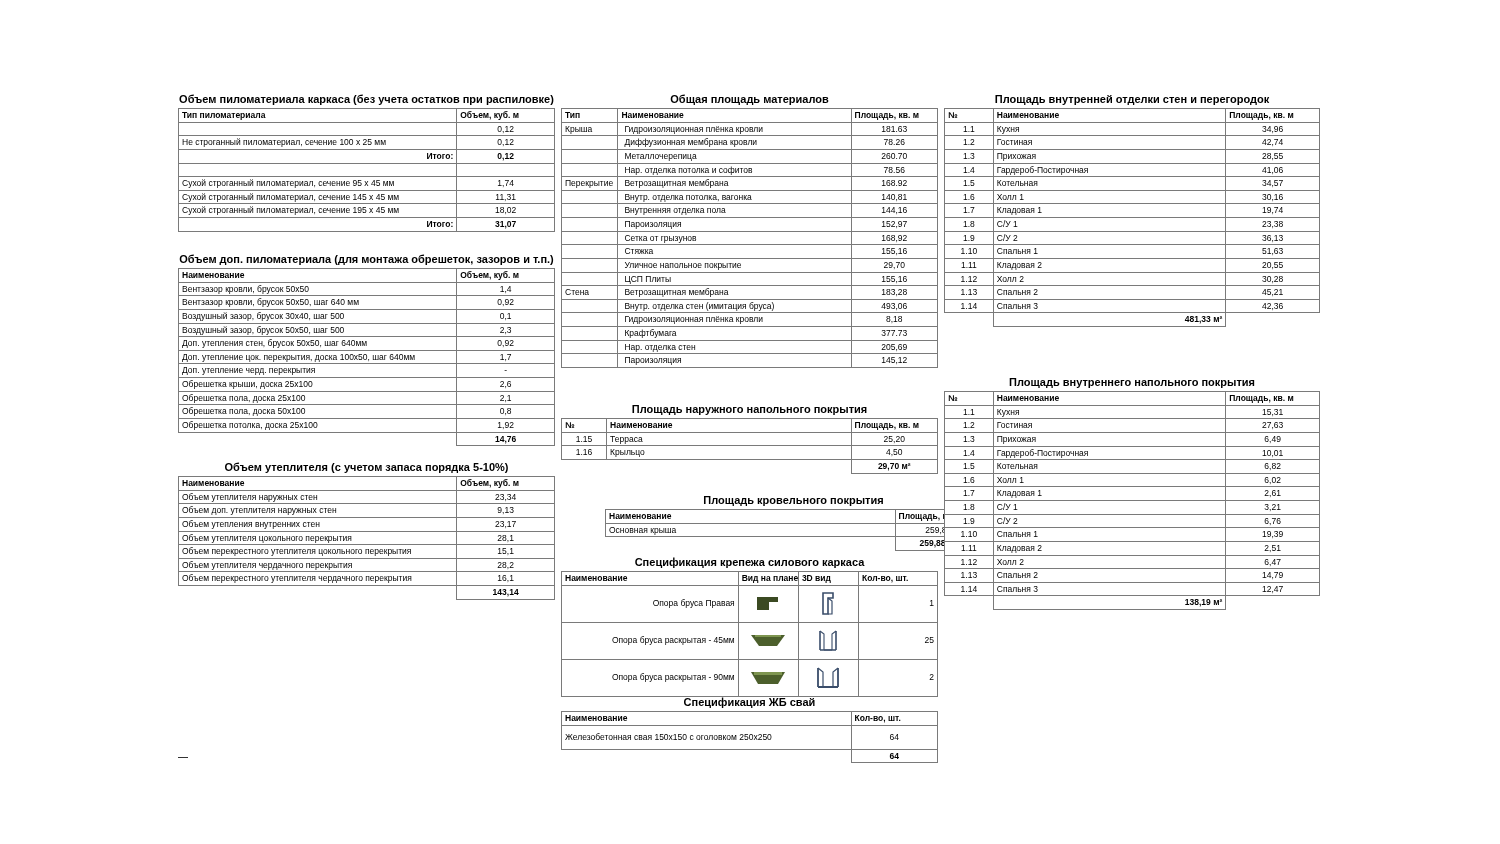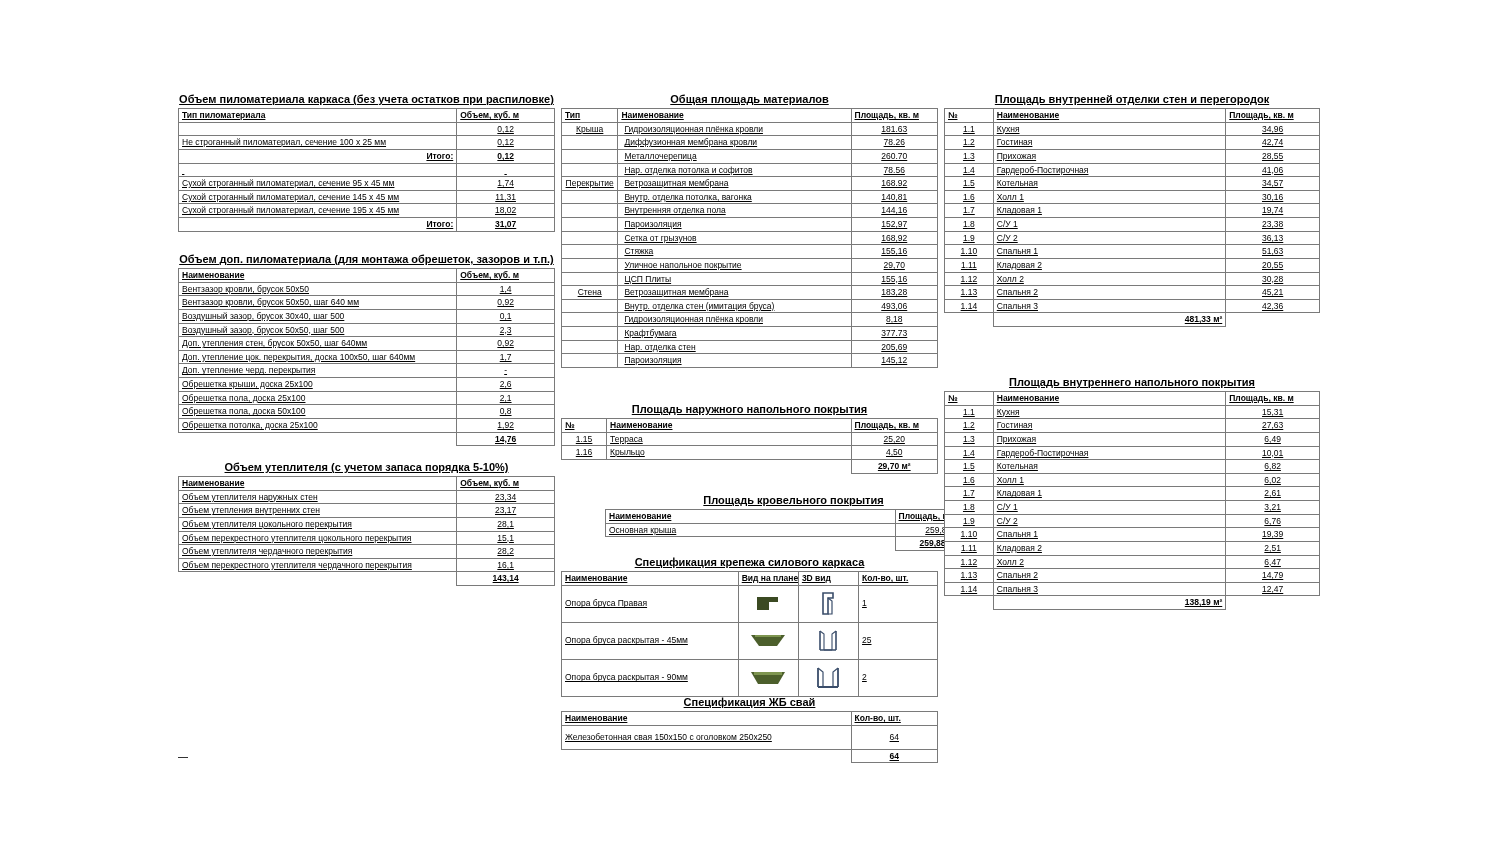--- a/index.html
+++ b/index.html
@@ -16,21 +16,20 @@
     color: #000000;
     overflow: hidden;
   }
   .page {
     position: relative;
     width: 1500px;
     height: 844px;
   }
   .block {
     position: absolute;
-    text-decoration: underline;
   }
   .tbl-title {
     font-size: 11px;
     font-weight: bold;
     text-align: center;
     margin-bottom: 3px;
     color: #000;
   }
   table {
     border-collapse: collapse;
@@ -47,21 +46,21 @@
     background: #fff;
     white-space: nowrap;
     overflow: hidden;
   }
   th {
     font-weight: bold;
     text-align: left;
   }
   .c { text-align: center; }
   .r { text-align: right; }
-  .l { text-align: center; }
+  .l { text-align: left; }
   .b { font-weight: bold; }
   .noborder {
     border: none !important;
     background: transparent !important;
   }
   .indent { padding-left: 6px; }
   .logo {
     position: absolute;
     left: 630px;
     top: 405px;
@@ -97,21 +96,21 @@
     content: "";
     position: absolute;
     left: 0; top: 4px;
     width: 0; height: 0;
     border-left: 11px solid transparent;
     border-right: 11px solid transparent;
     border-bottom: 12px solid #6aa84f;
   }
   .fitting-cell {
     height: 34px;
-    text-align: left;
+    text-align: right;
   }
   svg { display: block; margin: 0 auto; }
   .dash {
     position: absolute;
     left: 178px;
     top: 757px;
     width: 10px;
     height: 1px;
     background: #333;
   }
@@ -241,20 +240,24 @@
           <col style="width:26%">
         </colgroup>
       <tbody>
           <tr>
         <th>Наименование</th>
         <th>Объем, куб. м</th>
       </tr>
       <tr>
             <td>Объем утеплителя наружных стен</td>
             <td class="c">23,34</td>
+          </tr>
+      <tr>
+            <td>Объем доп. утеплителя наружных стен</td>
+            <td class="c">9,13</td>
           </tr>
       <tr>
             <td>Объем утепления внутренних стен</td>
             <td class="c">23,17</td>
           </tr>
       <tr>
             <td>Объем утеплителя цокольного перекрытия</td>
             <td class="c">28,1</td>
           </tr>
       <tr>

